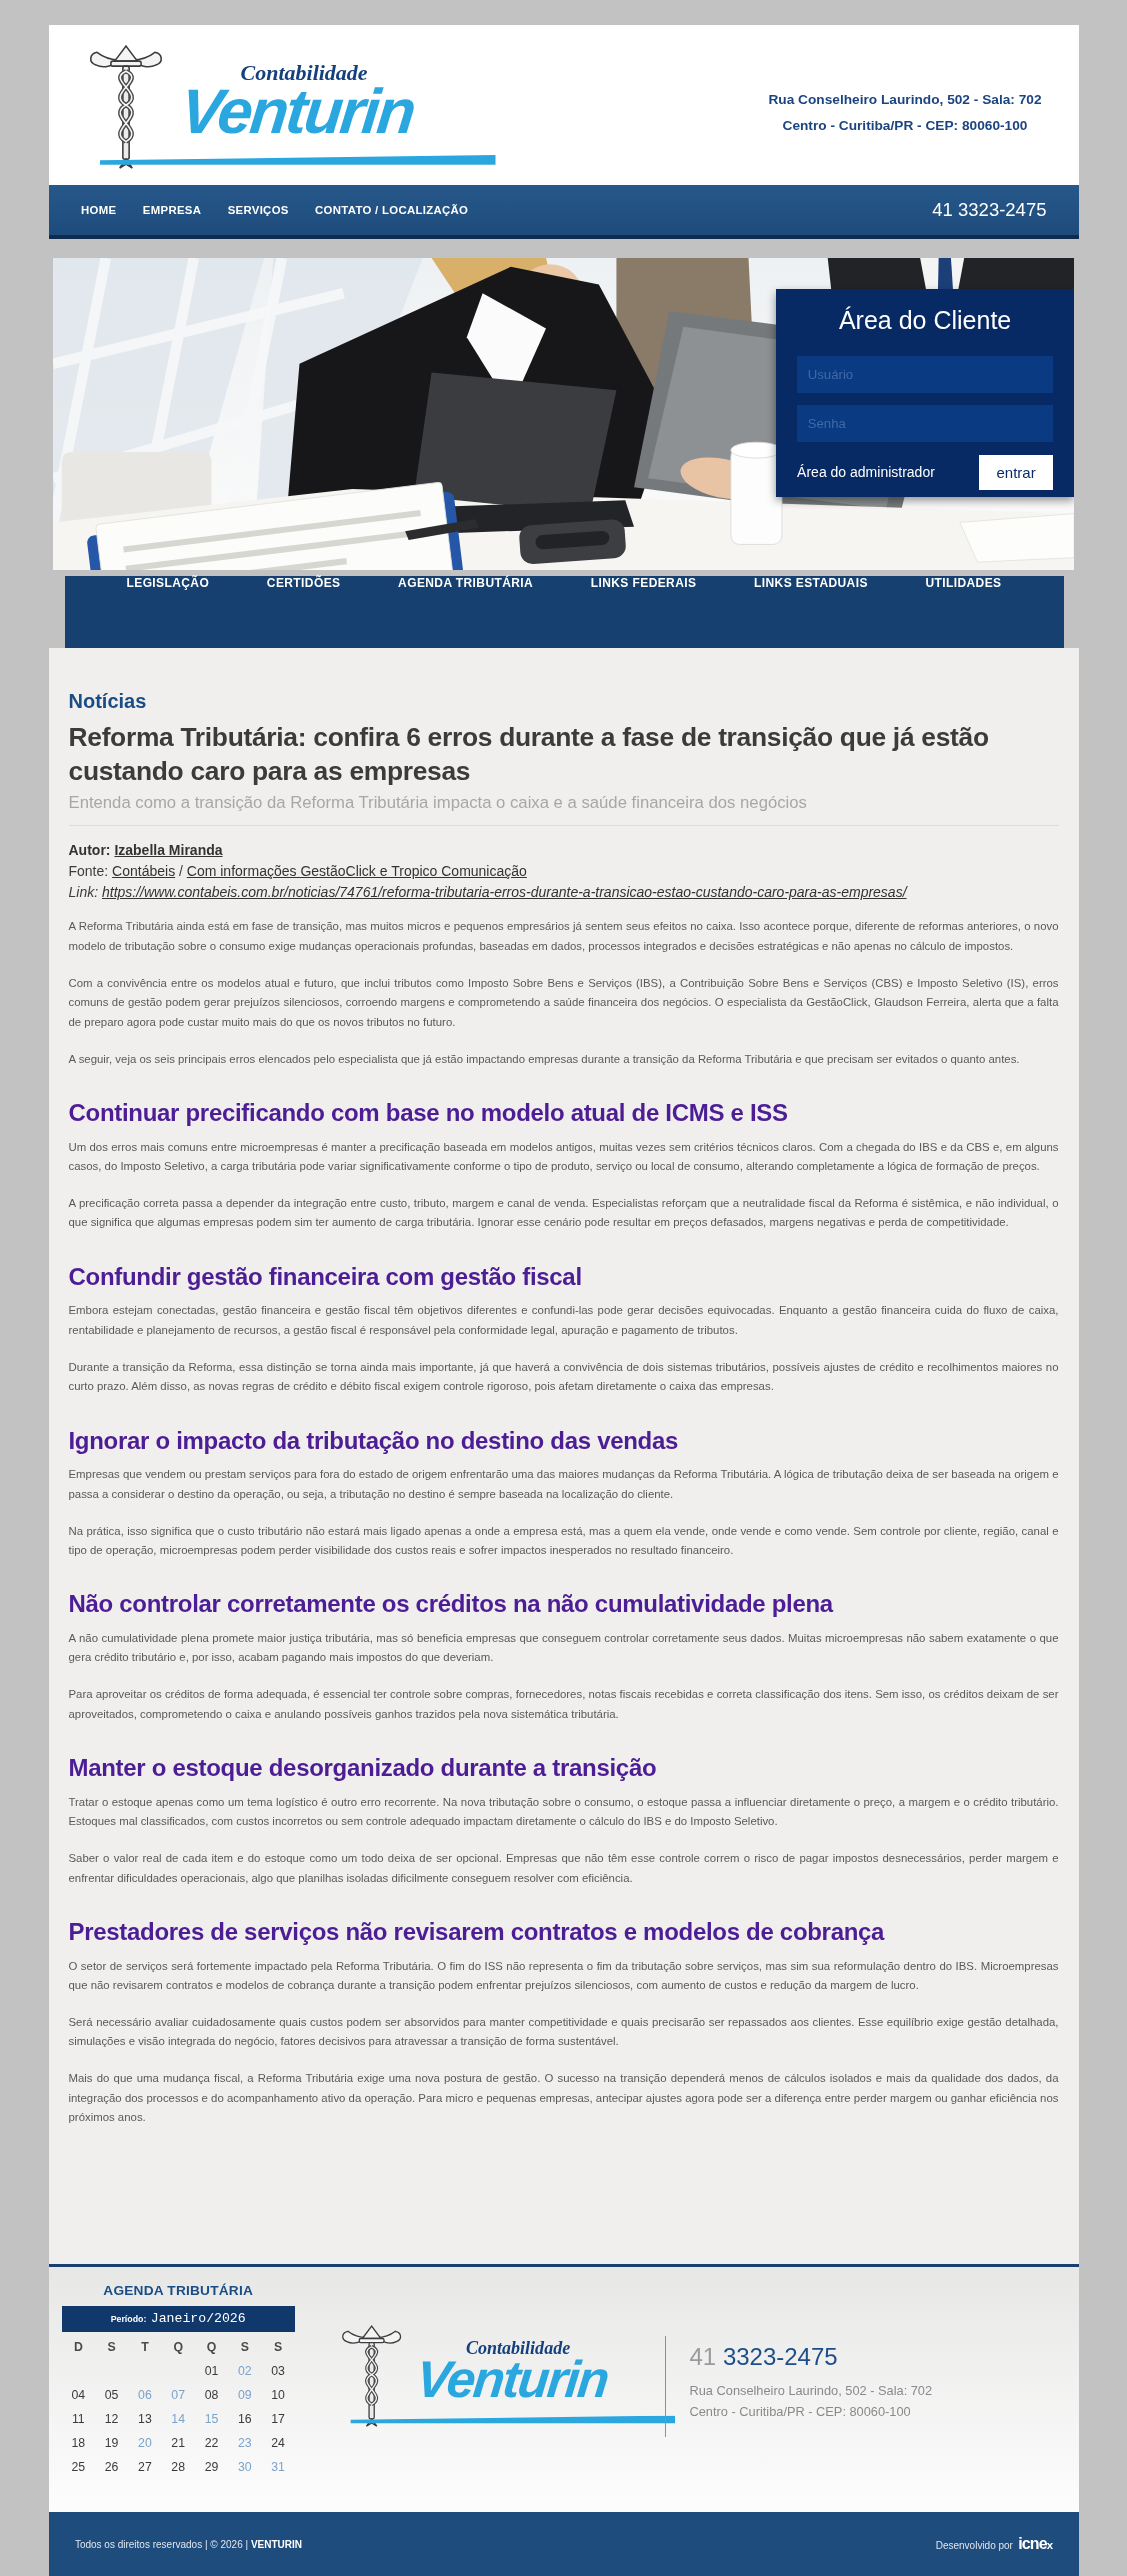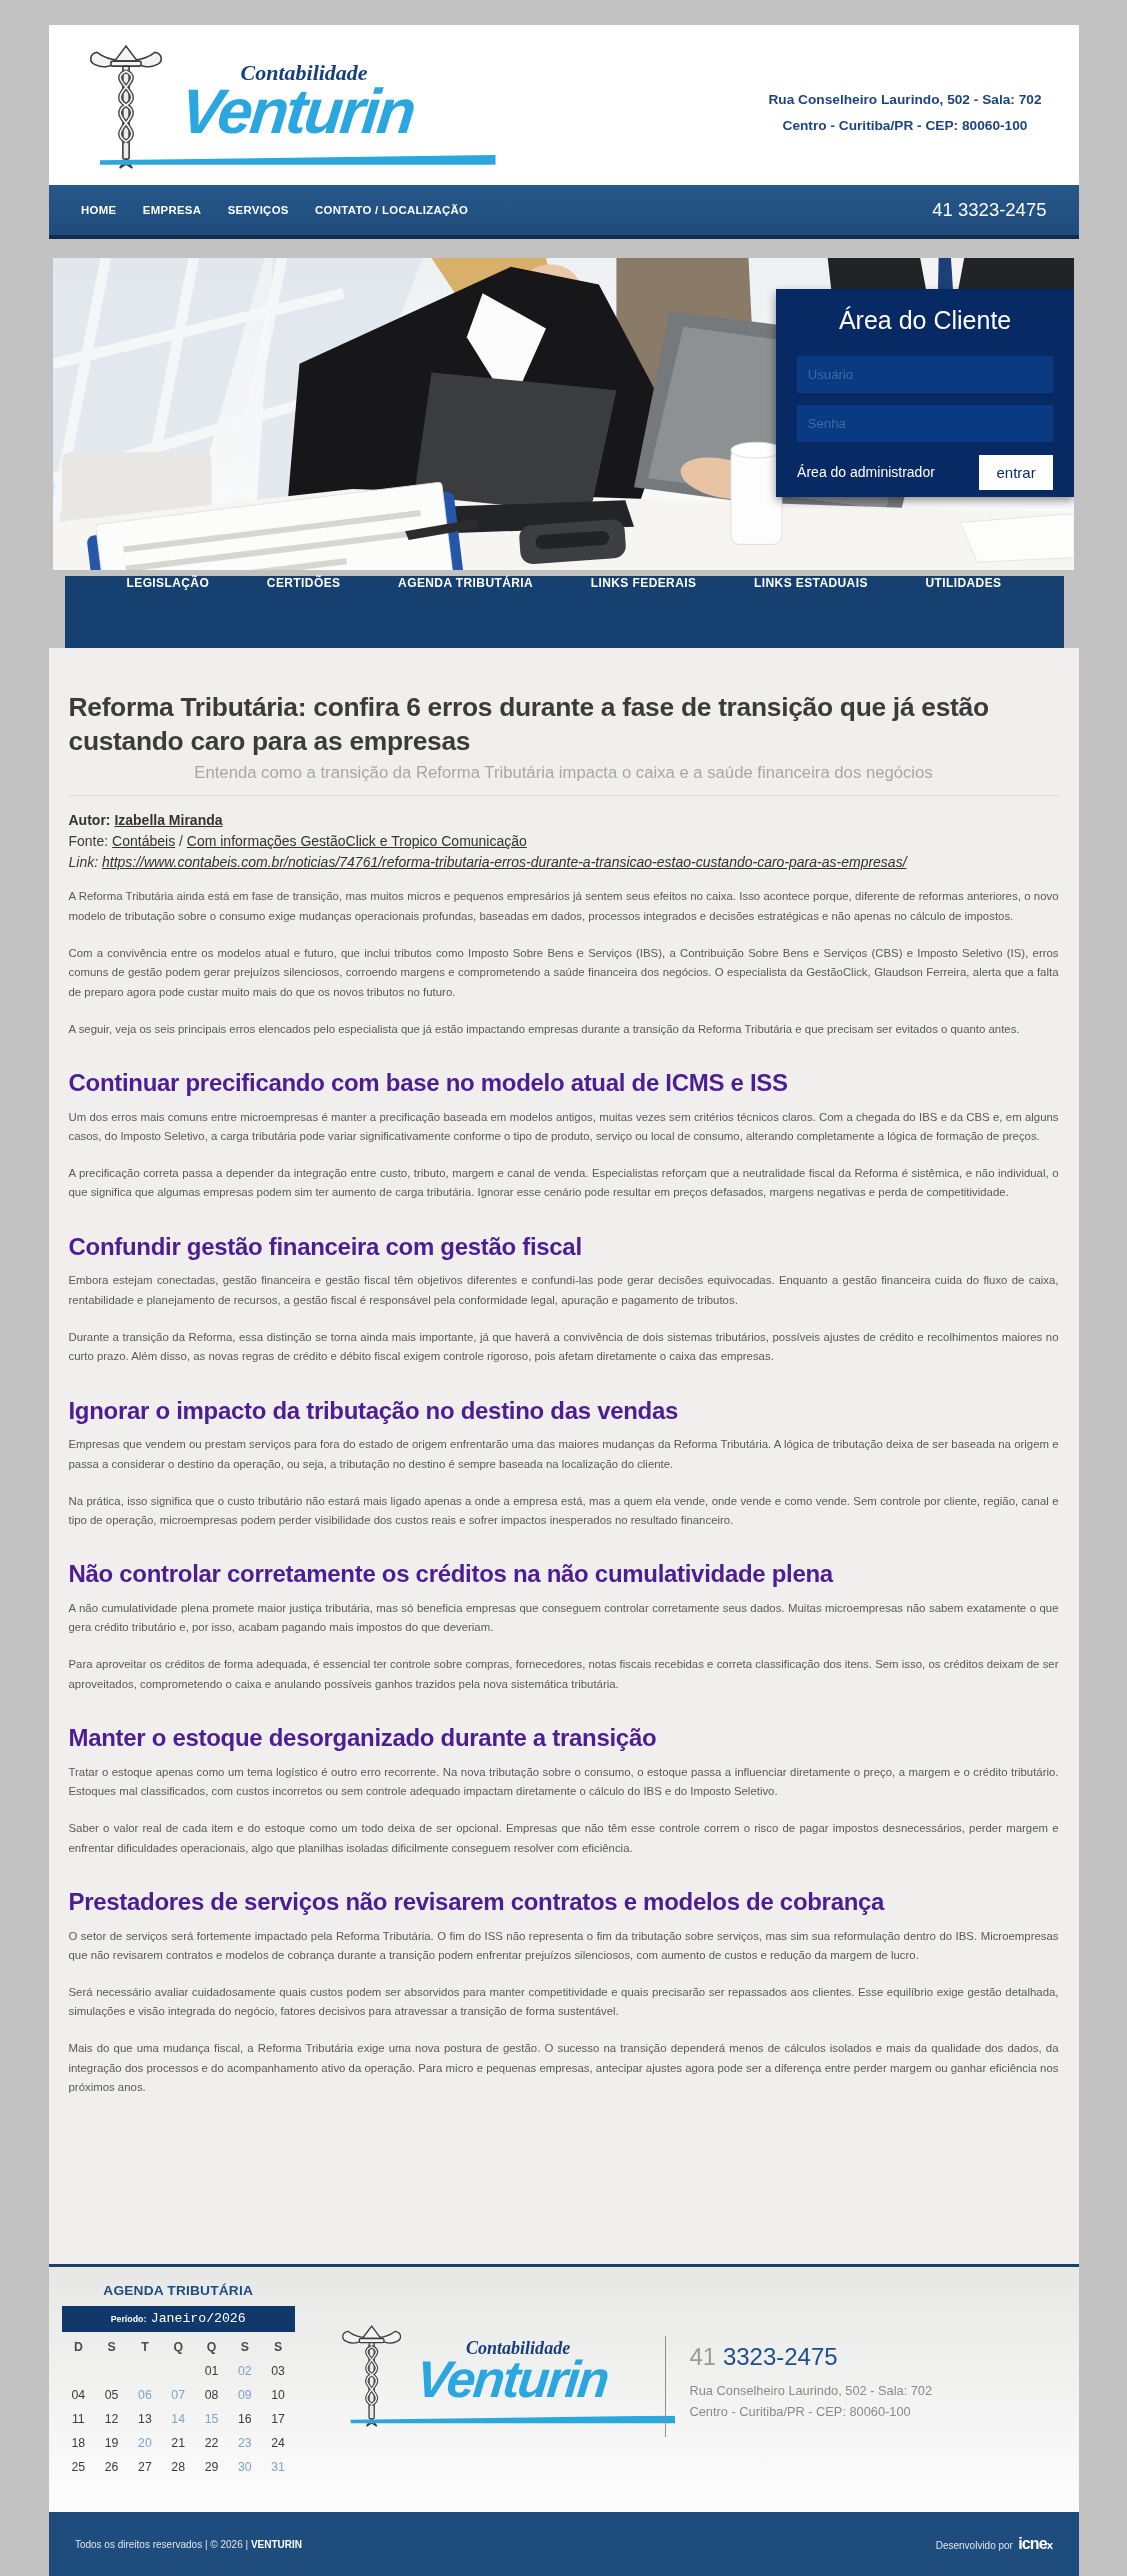--- a/index.html
+++ b/index.html
@@ -48,21 +48,21 @@
            justify-content:space-between;padding:0 62px;box-sizing:border-box;width:999px;margin-left:16px;}
   .sec-nav-item{color:#ffffff;font-size:12px;font-weight:bold;letter-spacing:0.4px;
                 text-decoration:none;cursor:pointer;}
 
   
   .article-area{height:1616px;overflow:hidden;background:#f0efed;box-sizing:border-box;
                 padding:42px 20px 0 20px;}
   .news-label{color:#1a4d85;font-size:20px;font-weight:bold;margin:0 0 7px 0;}
   .article-title{color:#3b3b3b;font-size:26.4px;line-height:34px;font-weight:bold;margin:0 0 5.3px 0;
                  letter-spacing:-0.3px;}
-  .article-subtitle{color:#a7a7a7;font-size:16.7px;margin:0 0 12.3px 0;font-weight:normal;text-align:center;}
+  .article-subtitle{color:#a7a7a7;font-size:16.7px;margin:0 0 12.3px 0;font-weight:normal;}
   .article-divider{border:none;border-top:0.9px solid #dcdcdc;margin:0 0 14px 0;}
   .meta{font-size:14px;line-height:21px;color:#3d3d3d;margin-bottom:14px;}
   .meta b{color:#333;}
   .meta a{color:#333;text-decoration:underline;cursor:pointer;}
   .meta .meta-link{font-style:italic;}
   .article-area p{font-size:11.4px;line-height:19.4px;color:#59595a;text-align:justify;margin:0 0 17.6px 0;}
   .section-heading{color:#4c1d95;font-size:24px;line-height:28px;font-weight:bold;
                    margin:30px 0 10.6px 0;letter-spacing:-0.3px;}
 
   
@@ -229,20 +229,21 @@
   <div class="sec-nav">
       <a class="sec-nav-item">LEGISLAÇÃO</a>
       <a class="sec-nav-item">CERTIDÕES</a>
       <a class="sec-nav-item">AGENDA TRIBUTÁRIA</a>
       <a class="sec-nav-item">LINKS FEDERAIS</a>
       <a class="sec-nav-item">LINKS ESTADUAIS</a>
       <a class="sec-nav-item">UTILIDADES</a>
     </div>
 
   <div class="article-area">
+    <div class="news-label">Notícias</div>
     <h1 class="article-title">Reforma Tributária: confira 6 erros durante a fase de transição que já estão custando caro para as empresas</h1>
     <h2 class="article-subtitle">Entenda como a transição da Reforma Tributária impacta o caixa e a saúde financeira dos negócios</h2>
     <hr class="article-divider">
     <div class="meta">
       <div><b>Autor: </b><a style="font-weight:bold">Izabella Miranda</a></div>
       <div><span>Fonte: </span><a>Contábeis</a><span> / </span><a>Com informações GestãoClick e Tropico Comunicação</a></div>
       <div class="meta-link"><span style="font-style:italic">Link: </span><a>https://www.contabeis.com.br/noticias/74761/reforma-tributaria-erros-durante-a-transicao-estao-custando-caro-para-as-empresas/</a></div>
     </div>
     <div id="intro">
         <p>A Reforma Tributária ainda está em fase de transição, mas muitos micros e pequenos empresários já sentem seus efeitos no caixa. Isso acontece porque, diferente de reformas anteriores, o novo modelo de tributação sobre o consumo exige mudanças operacionais profundas, baseadas em dados, processos integrados e decisões estratégicas e não apenas no cálculo de impostos.</p>

